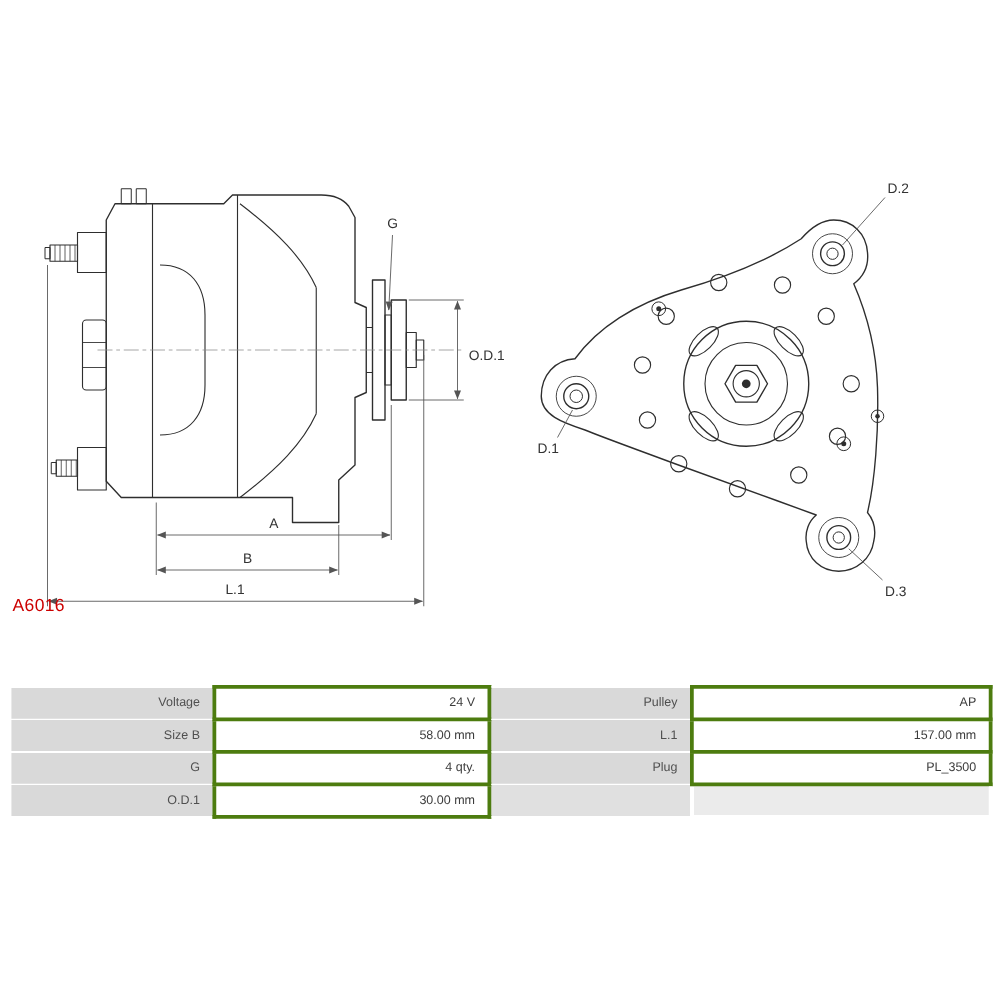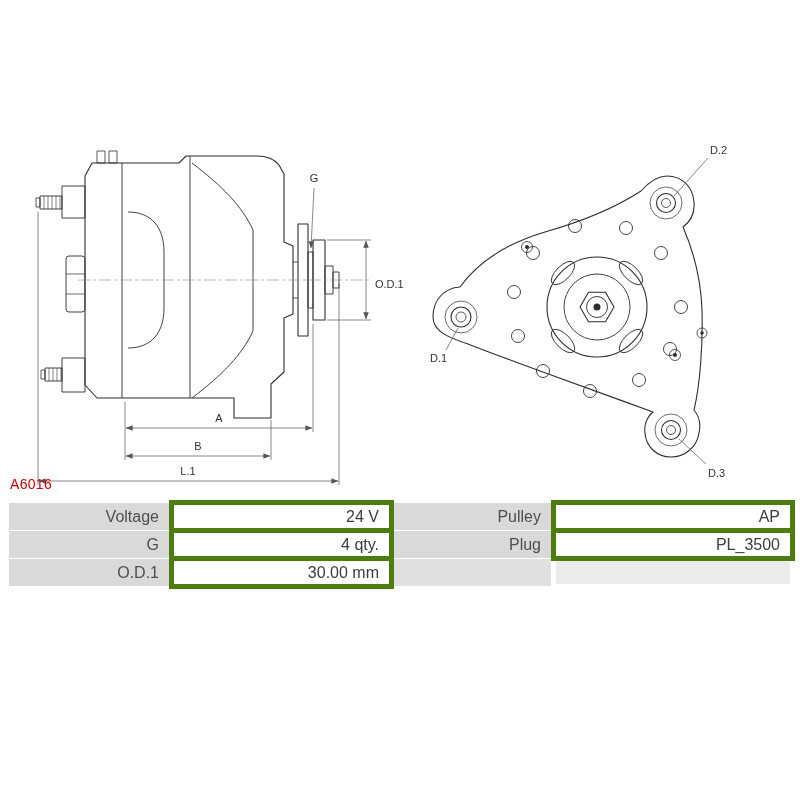--- a/index.html
+++ b/index.html
@@ -8,32 +8,32 @@
 
   .drawing-area { position: absolute; top: 0; left: 0; width: 800px; height: 500px; }
   svg text { font-family: "Liberation Sans", sans-serif; font-size: 11px; fill: #333; }
 
   .part-number {
     position: absolute; left: 10px; top: 476px;
     font-size: 14px; color: #cc0000; letter-spacing: 0.3px;
   }
 
   .spec-table {
-    position: absolute; left: 8px; top: 500px; width: 784px;
+    position: absolute; left: 8px; top: 548px; width: 784px;
     border-collapse: collapse; table-layout: fixed;
-    font-size: 16px;
+    font-size: 10px;
   }
   .spec-table td {
     padding: 5px 10px 5px 4px;
     text-align: right;
     line-height: 13px;
     overflow: hidden; white-space: nowrap;
   }
   td.lbl { background: #d9d9d9; color: #4f4f4f; border: 1px solid #ffffff; }
-  td.val { background: #ffffff; color: #3c3c3c; border: 5px solid #4d7c0f; }
+  td.val { background: #ffffff; color: #3c3c3c; border: 3px solid #4d7c0f; }
   td.empty-lbl { background: #e0e0e0; }
   td.empty-val { background: #ebebeb; border-color: #ffffff; }
 </style>
 </head>
 <body>
 
 <div class="page">
 
   <div class="drawing-area">
     <svg width="800" height="500" viewBox="0 0 800 500">
@@ -176,20 +176,26 @@
         <col style="width:239px">
     </colgroup>
     <tbody>
       <tr>
         <td class="lbl">Voltage</td>
         <td class="val">24 V</td>
         <td class="lbl">Pulley</td>
         <td class="val">AP</td>
       </tr>
       <tr>
+        <td class="lbl">Size B</td>
+        <td class="val">58.00 mm</td>
+        <td class="lbl">L.1</td>
+        <td class="val">157.00 mm</td>
+      </tr>
+      <tr>
         <td class="lbl">G</td>
         <td class="val">4 qty.</td>
         <td class="lbl">Plug</td>
         <td class="val">PL_3500</td>
       </tr>
       <tr>
         <td class="lbl">O.D.1</td>
         <td class="val">30.00 mm</td>
         <td class="lbl empty-lbl"></td>
         <td class="val empty-val"></td>

